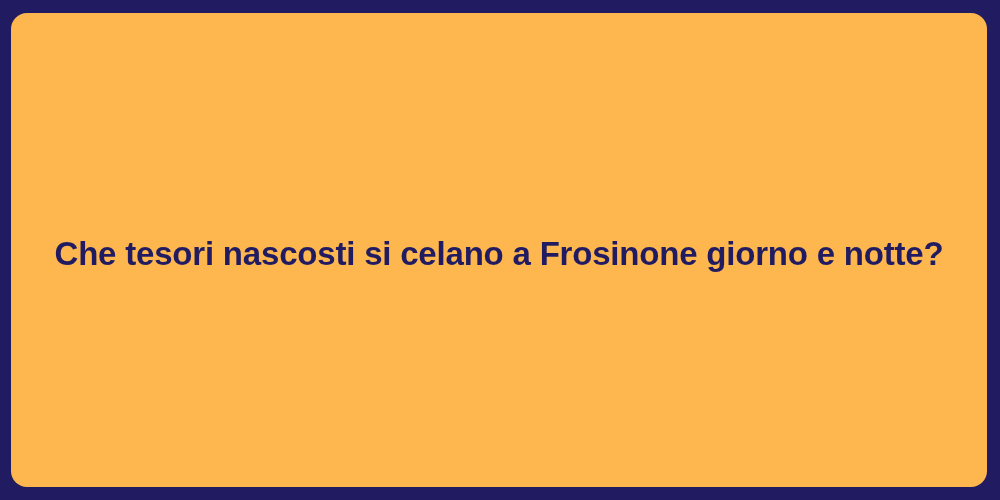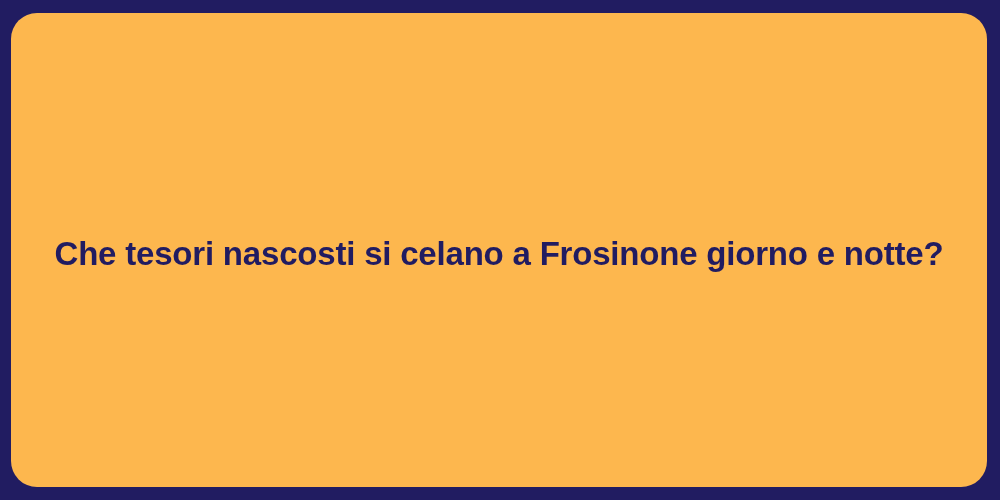--- a/index.html
+++ b/index.html
@@ -25,21 +25,21 @@
     justify-content: stretch;
   }
 
   #banner-card {
     position: absolute;
     left: 11px;
     top: 13px;
     right: 13px;
     bottom: 13px;
     background: #fdb74e;
-    border-radius: 26px;
+    border-radius: 16px;
     display: flex;
     align-items: center;
     justify-content: center;
     overflow: hidden;
   }
 
   #headline-block {
     width: 100%;
     padding: 0 40px;
     box-sizing: border-box;

